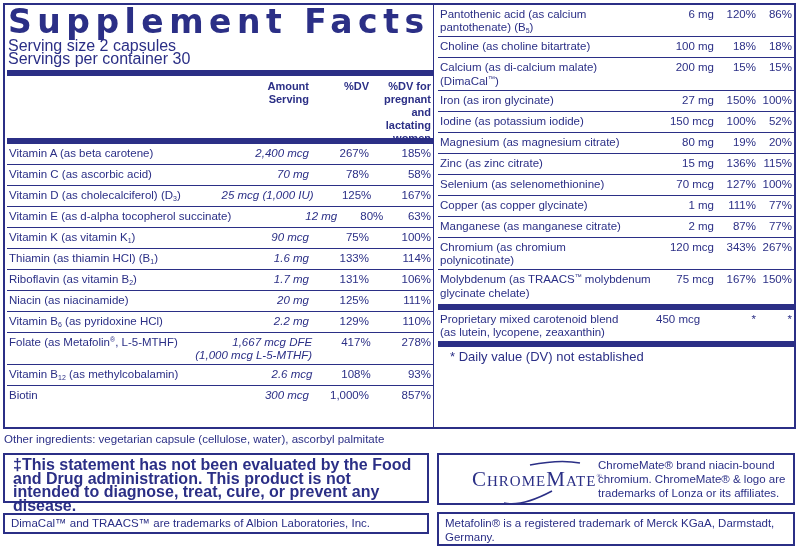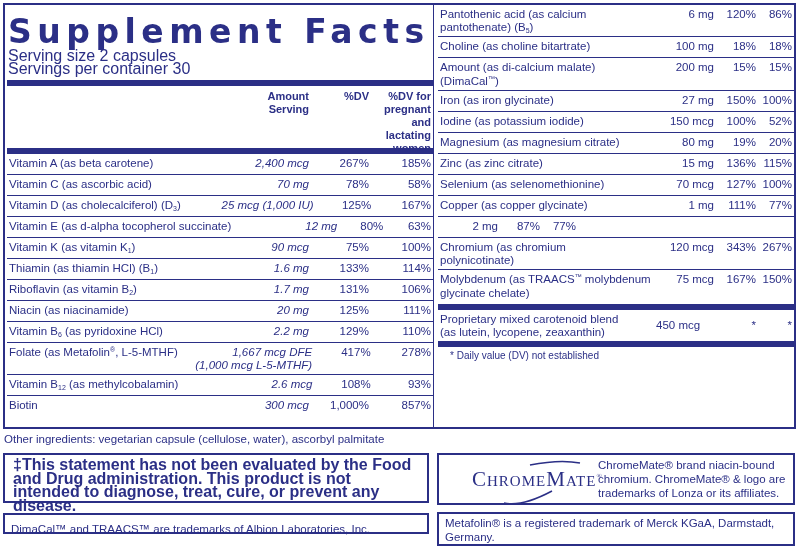--- a/index.html
+++ b/index.html
@@ -1,20 +1,20 @@
 <!DOCTYPE html>
 <html><head>
 <meta charset="utf-8">
 <style>
   * { box-sizing: border-box; margin: 0; padding: 0; }
   html, body { width: 800px; height: 553px; background: #ffffff; overflow: hidden; }
   body { position: relative; font-family: "Liberation Sans", sans-serif; color: #2b2f86; font-size: 11.5px; line-height: 1.15; }
   .frame { position: absolute; left: 3px; top: 3px; width: 793px; height: 426px; border: 2px solid #2b2f86; }
   .divider { position: absolute; left: 433px; top: 3px; width: 1px; height: 426px; background: #2b2f86; }
-  .left { position: absolute; left: 5px; top: 15px; width: 428px; }
+  .left { position: absolute; left: 5px; top: 5px; width: 428px; }
   .right { position: absolute; left: 436px; top: 5px; width: 358px; }
   .title { font-family: "DejaVu Sans", sans-serif; font-weight: bold; font-size: 33px; letter-spacing: 5.5px; line-height: 37px; padding-left: 3px; margin-top: -2px; }
   .serving { padding-left: 3px; font-size: 16px; line-height: 12.5px; }
   .bar { height: 6px; background: #2b2f86; margin-left: 2px; margin-right: 0; }
   .head-row { display: flex; height: 62px; padding-top: 4px; }
   .head-row .h { font-weight: bold; font-size: 11px; line-height: 13px; text-align: right; }
   .row { display: flex; align-items: flex-start; border-bottom: 1px solid #2b2f86; margin-left: 2px; padding: 3px 0 2px 2px; min-height: 21px; }
   .row:last-child { border-bottom: none; }
   .row .n { flex: 1; white-space: nowrap; }
   .row .a, .row .d1, .row .d2 { text-align: right; white-space: nowrap; }
@@ -23,28 +23,28 @@
   .left .d2 { width: 64px; padding-right: 2px; }
   .right .a { width: 58px; }
   .right .d1 { width: 42px; }
   .right .d2 { width: 38px; padding-right: 2px; }
   .right .row .n { white-space: normal; }
   sub { font-size: 7px; vertical-align: -2px; line-height: 0; }
   sup { font-size: 7px; vertical-align: 4px; line-height: 0; }
   .other { position: absolute; left: 4px; top: 433px; font-size: 11.5px; }
   .box { position: absolute; border: 2px solid #2b2f86; }
   .fda { left: 3px; top: 453px; width: 426px; height: 50px; padding: 3px 8px; font-weight: bold; font-size: 16px; line-height: 13.5px; }
-  .albion { left: 3px; top: 513px; width: 426px; height: 21px; padding: 8px 6px; font-size: 11.5px; }
+  .albion { left: 3px; top: 513px; width: 426px; height: 21px; padding: 2px 6px; font-size: 11.5px; }
   .chrome { left: 437px; top: 453px; width: 358px; height: 52px; display: flex; align-items: center; padding: 2px 6px; }
   .chrome .logo { position: relative; width: 124px; font-family: "Liberation Serif", serif; font-size: 21px; letter-spacing: 1px; color: #2b2f86; margin-left: 27px; }
   .chrome .logo .sm { font-size: 15px; }
   .chrome .logo .reg { font-size: 7px; vertical-align: 8px; }
   .chrome .txt { flex: 1; font-size: 11.5px; line-height: 14px; padding-left: 2px; }
   .meta { left: 437px; top: 512px; width: 358px; height: 34px; padding: 2px 6px; font-size: 11.5px; line-height: 14px; }
-  .footnote { padding: 3px 12px 0 14px; font-size: 10px; }
+  .footnote { padding: 3px 12px 0 14px; font-size: 13px; }
   .prop .d1, .prop .d2 { padding-top: 0; }
 </style>
 </head>
 <body>
 
 <div class="frame"></div>
 <div class="divider"></div>
 
 <div class="left">
   <div class="title">Supplement Facts</div>
@@ -209,21 +209,21 @@
           <div><span>Choline (as choline bitartrate)</span></div>
         </div>
         <div class="a">
           <div>100 mg</div>
         </div>
         <div class="d1">18%</div>
         <div class="d2">18%</div>
       </div>
       <div class="row">
         <div class="n">
-          <div><span>Amount (as di-calcium malate) (DimaCal</span><sup>™</sup><span>)</span></div>
+          <div><span>Calcium (as di-calcium malate) (DimaCal</span><sup>™</sup><span>)</span></div>
         </div>
         <div class="a">
           <div>200 mg</div>
         </div>
         <div class="d1">15%</div>
         <div class="d2">15%</div>
       </div>
       <div class="row">
         <div class="n">
           <div><span>Iron (as iron glycinate)</span></div>
@@ -278,20 +278,23 @@
         <div class="n">
           <div><span>Copper (as copper glycinate)</span></div>
         </div>
         <div class="a">
           <div>1 mg</div>
         </div>
         <div class="d1">111%</div>
         <div class="d2">77%</div>
       </div>
       <div class="row">
+        <div class="n">
+          <div><span>Manganese (as manganese citrate)</span></div>
+        </div>
         <div class="a">
           <div>2 mg</div>
         </div>
         <div class="d1">87%</div>
         <div class="d2">77%</div>
       </div>
       <div class="row">
         <div class="n">
           <div><span>Chromium (as chromium</span></div>
           <div><span>polynicotinate)</span></div>
@@ -308,21 +311,21 @@
           <div><span>glycinate chelate)</span></div>
         </div>
         <div class="a">
           <div>75 mcg</div>
         </div>
         <div class="d1">167%</div>
         <div class="d2">150%</div>
       </div>
     </div>
   <div class="bar" style="margin-top:2px;"></div>
-  <div class="row prop" style="border-bottom:none;align-items:center;">
+  <div class="row prop" style="border-bottom:none;">
     <div class="n" style="white-space:normal">
       <div>Proprietary mixed carotenoid blend</div>
       <div>(as lutein, lycopene, zeaxanthin)</div>
     </div>
     <div class="a" style="width:76px;text-align:left">450 mcg</div>
     <div class="d1" style="width:24px">*</div>
     <div class="d2">*</div>
   </div>
   <div class="bar"></div>
   <div class="footnote">*  Daily value (DV) not established</div>

